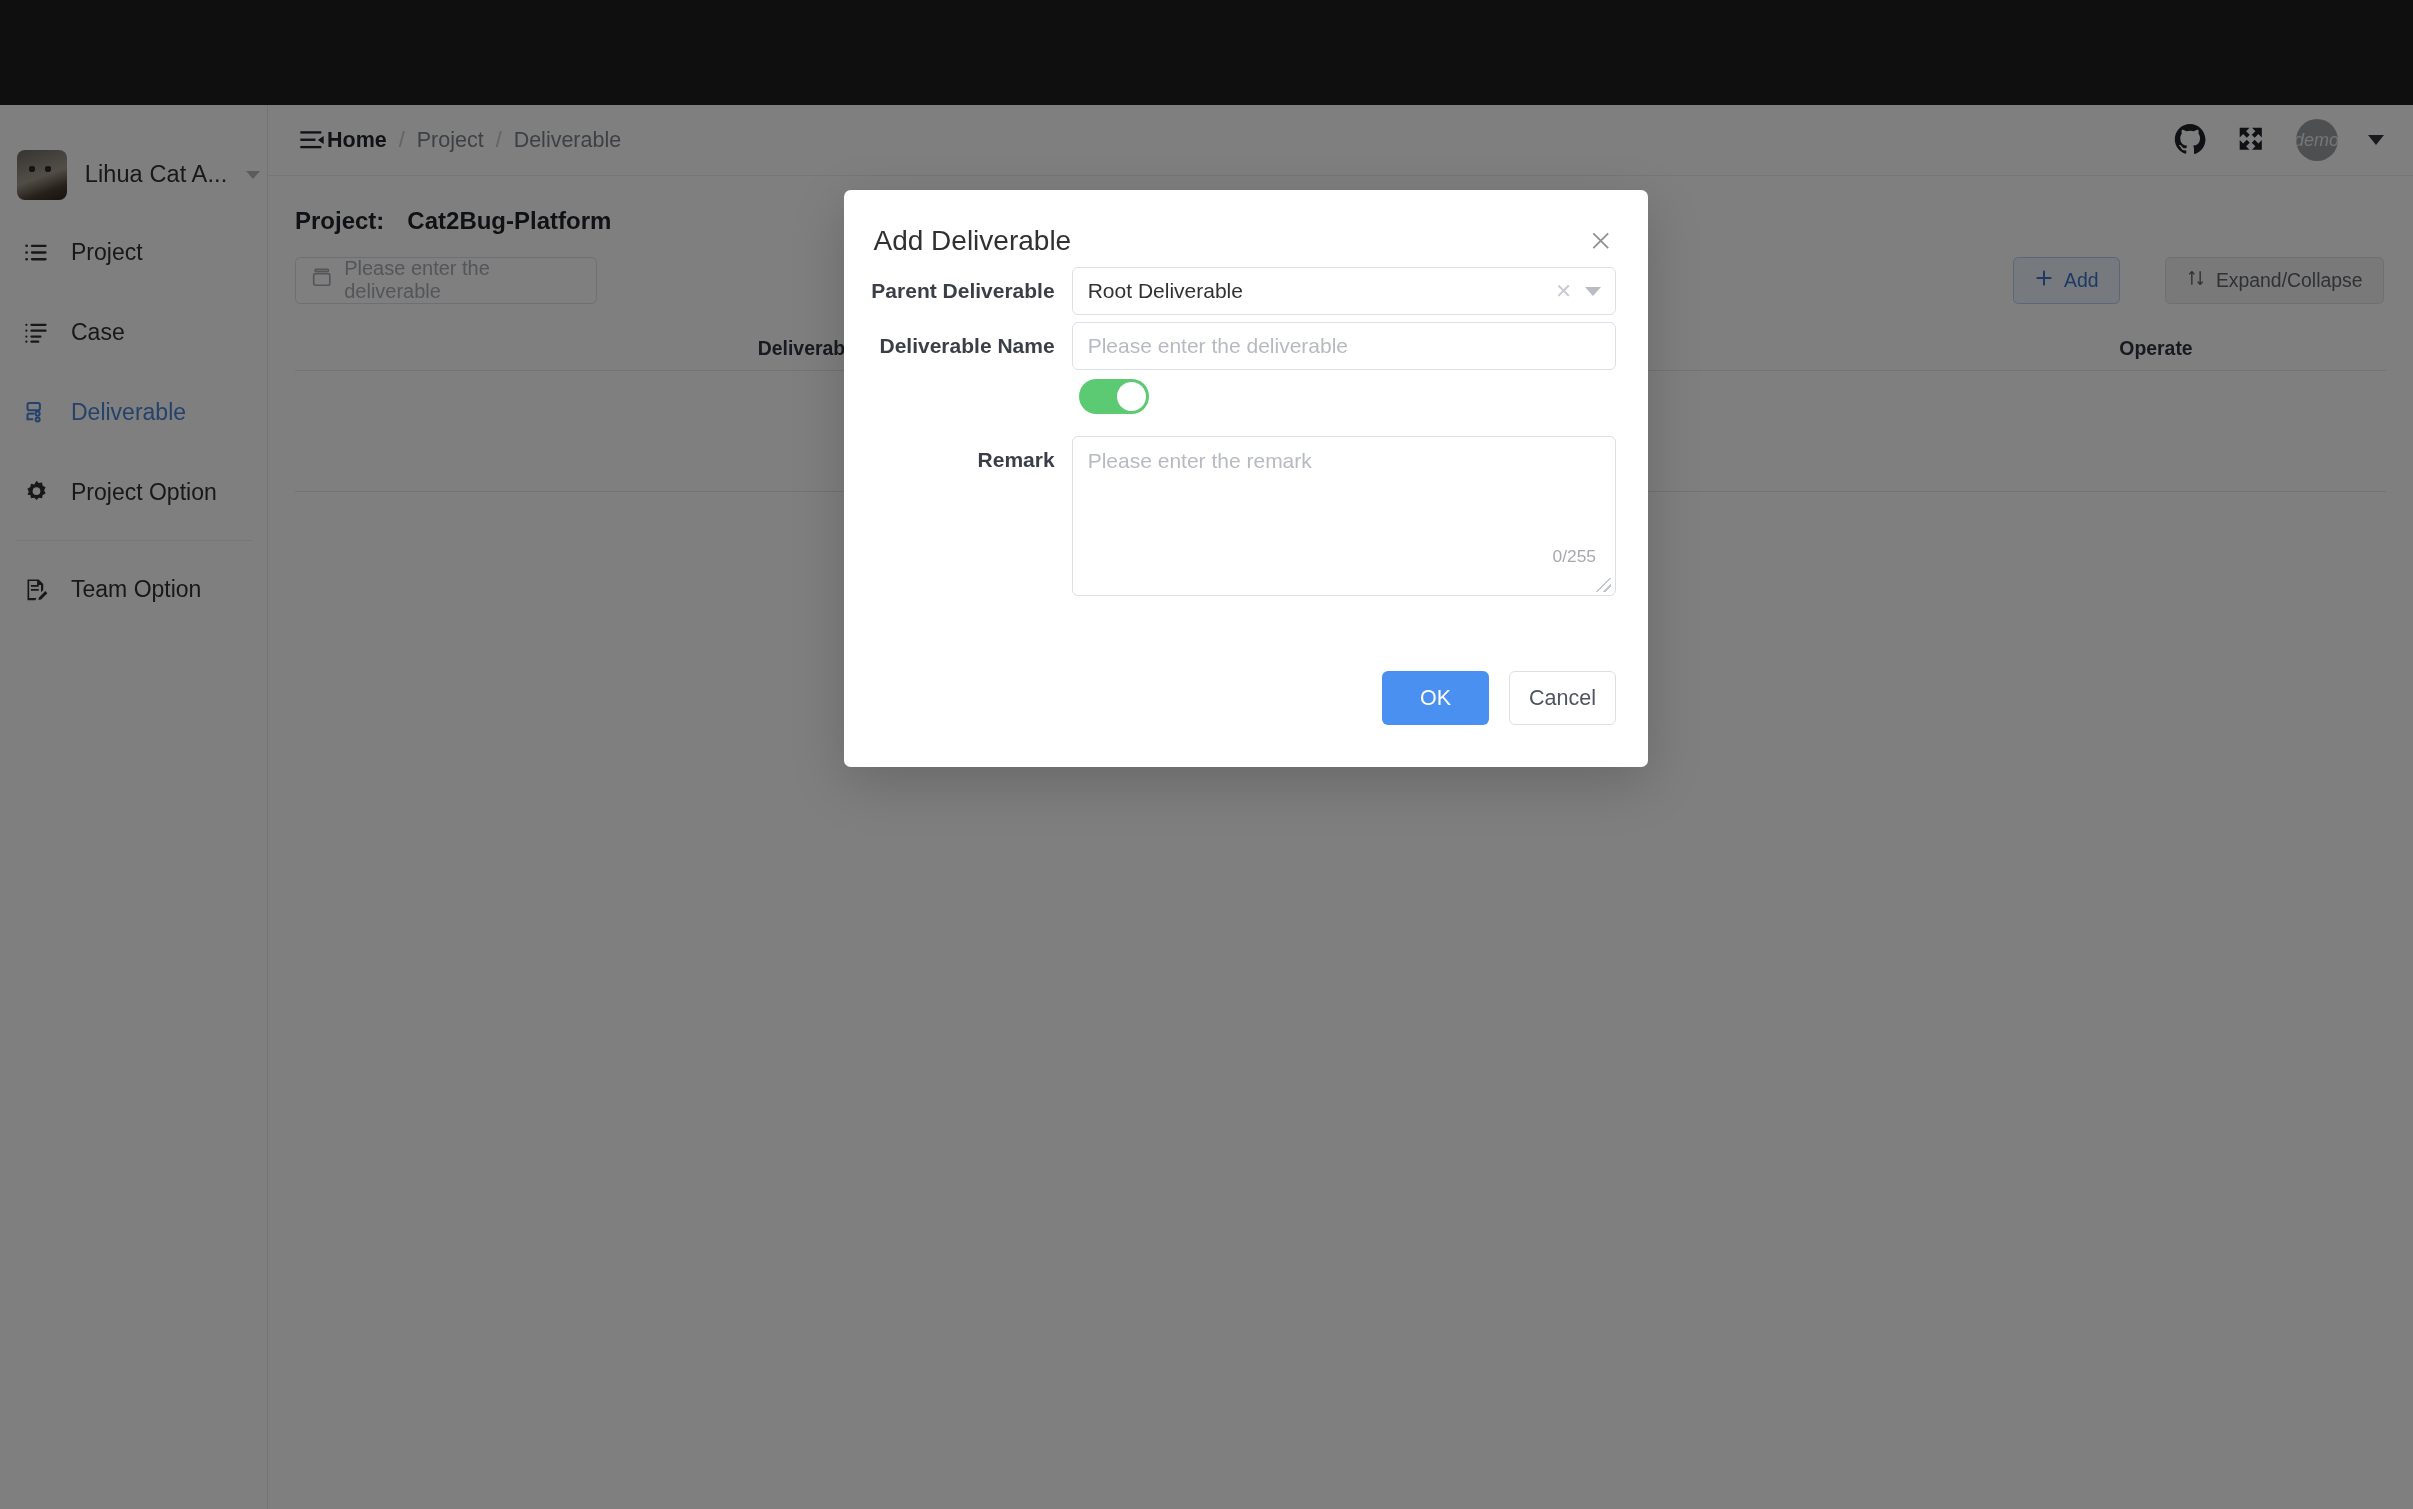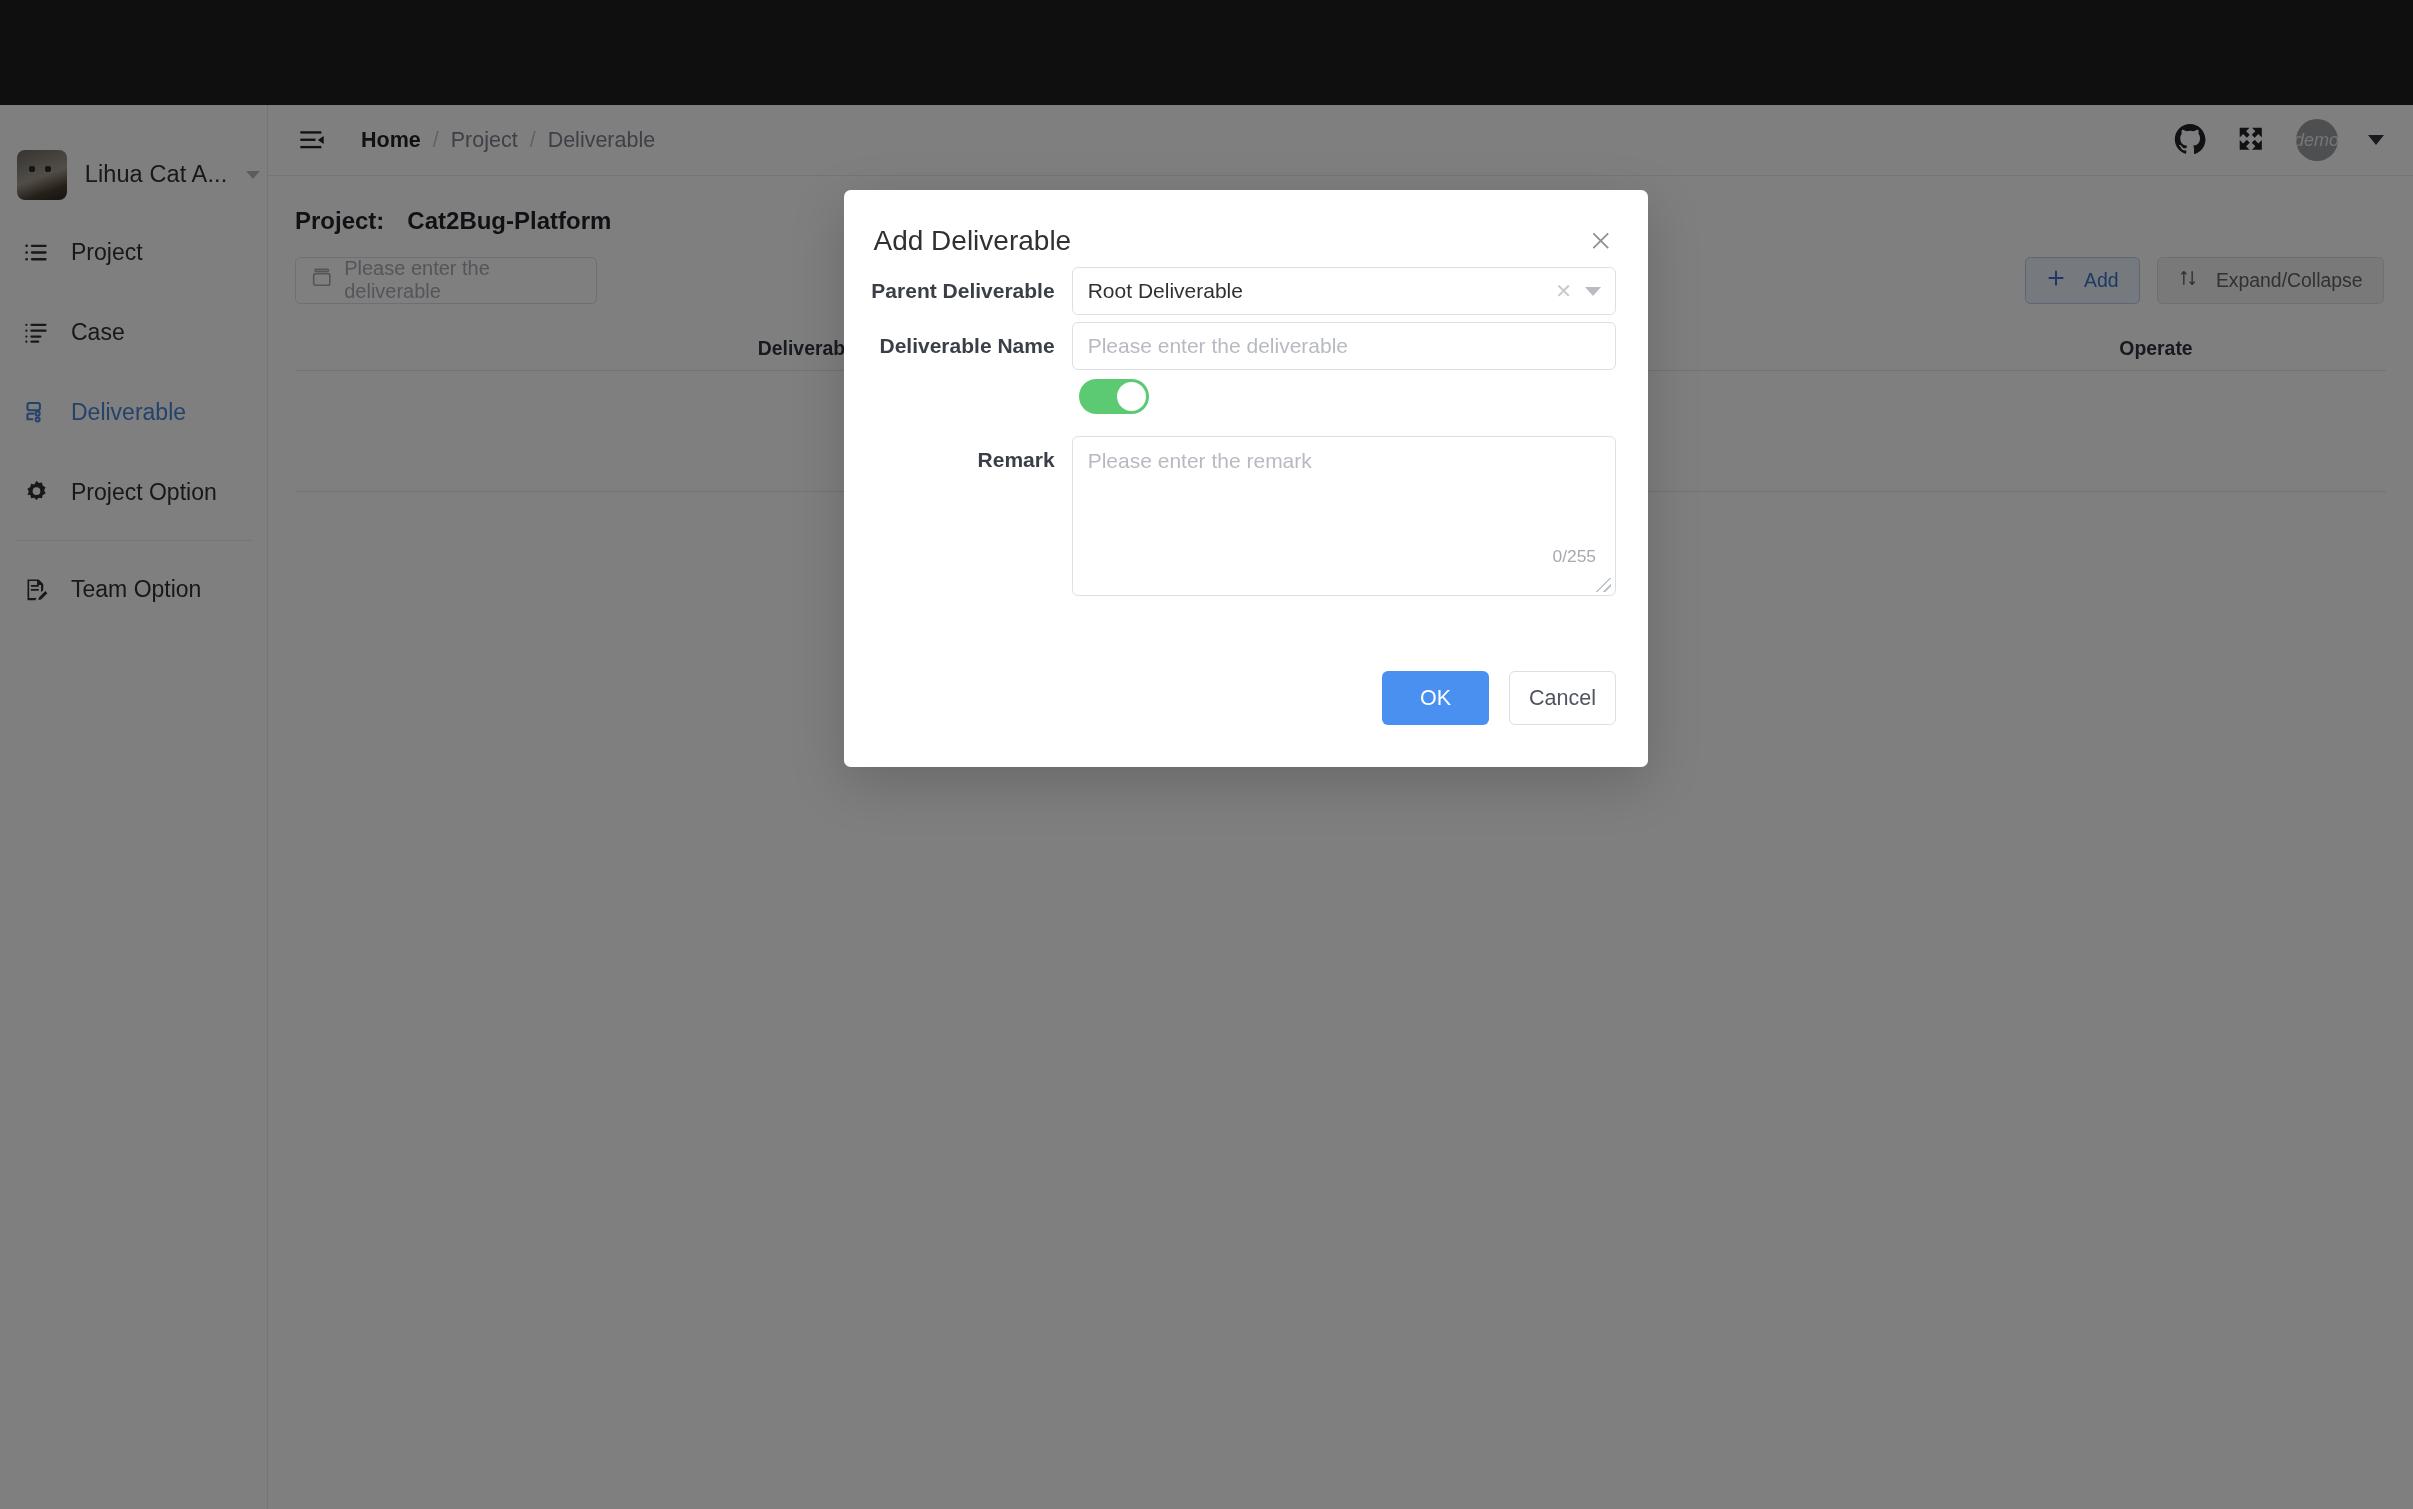--- a/index.html
+++ b/index.html
@@ -63,21 +63,21 @@
   #header-bar {
     position:absolute; left:268px; top:0; right:0; height:71px;
     background:#ffffff; border-bottom:1.3px solid #ececec;
     display:flex; align-items:center;
   }
   #sidebar-collapse-btn {
     width:31px;height:31px;margin-left:28px;cursor:pointer;flex:none;
     display:flex;align-items:center;justify-content:center;
   }
   #breadcrumb {
-    display:flex; align-items:center; gap:12px; margin-left:34px;
+    display:flex; align-items:center; gap:12px; 
     font-size:21.5px;
   }
   .crumb-home { color:#1f2328; font-weight:700; cursor:pointer; }
   .crumb-sep { color:#c3c5c9; }
   .crumb-link { color:#7b818b; cursor:pointer; }
   #header-right {
     margin-left:auto; display:flex; align-items:center; gap:30px; margin-right:29.5px;font-style:italic;
   }
   #user-avatar {
     width:42px;height:42px;border-radius:50%;background:#9a9ea3;
@@ -98,22 +98,22 @@
   #toolbar {
     display:flex; align-items:center; padding:21.5px 29.5px 0 27px;
   }
   #deliverable-search {
     width:302px; height:47px; border:1.3px solid #dcdfe6; border-radius:5.4px;
     display:flex; align-items:center; gap:12px; padding:0 14.7px;
     font-size:20px; color:#a8abb2; background:#fff;
   }
   #toolbar-actions { margin-left:auto; display:flex; gap:17.4px; }
   .tb-btn {
-    height:47px; border-radius:5.4px; display:flex; align-items:center; gap:18px;
-    padding:0 20px; font-size:19.4px; cursor:pointer; border:1.3px solid transparent;
+    height:47px; border-radius:5.4px; display:flex; align-items:center; gap:10px;
+    padding:0 20px; font-size:19.4px; cursor:pointer; border:1.3px solid transparent;margin-left:28px;
   }
   #add-button { color:#3c72c4; background:#ecf2fd; border-color:#b6cdf0; }
   #expand-collapse-button { color:#606266; background:#f2f3f5; border-color:#dcdfe6; }
 
   #deliverable-table { margin:23px 27px 0 27px; }
   #table-head {
     display:flex; height:44px; align-items:center;
     font-size:19.4px; font-weight:700; color:#2f3440;
     border-bottom:1.3px solid #e6e7ea;
   }

